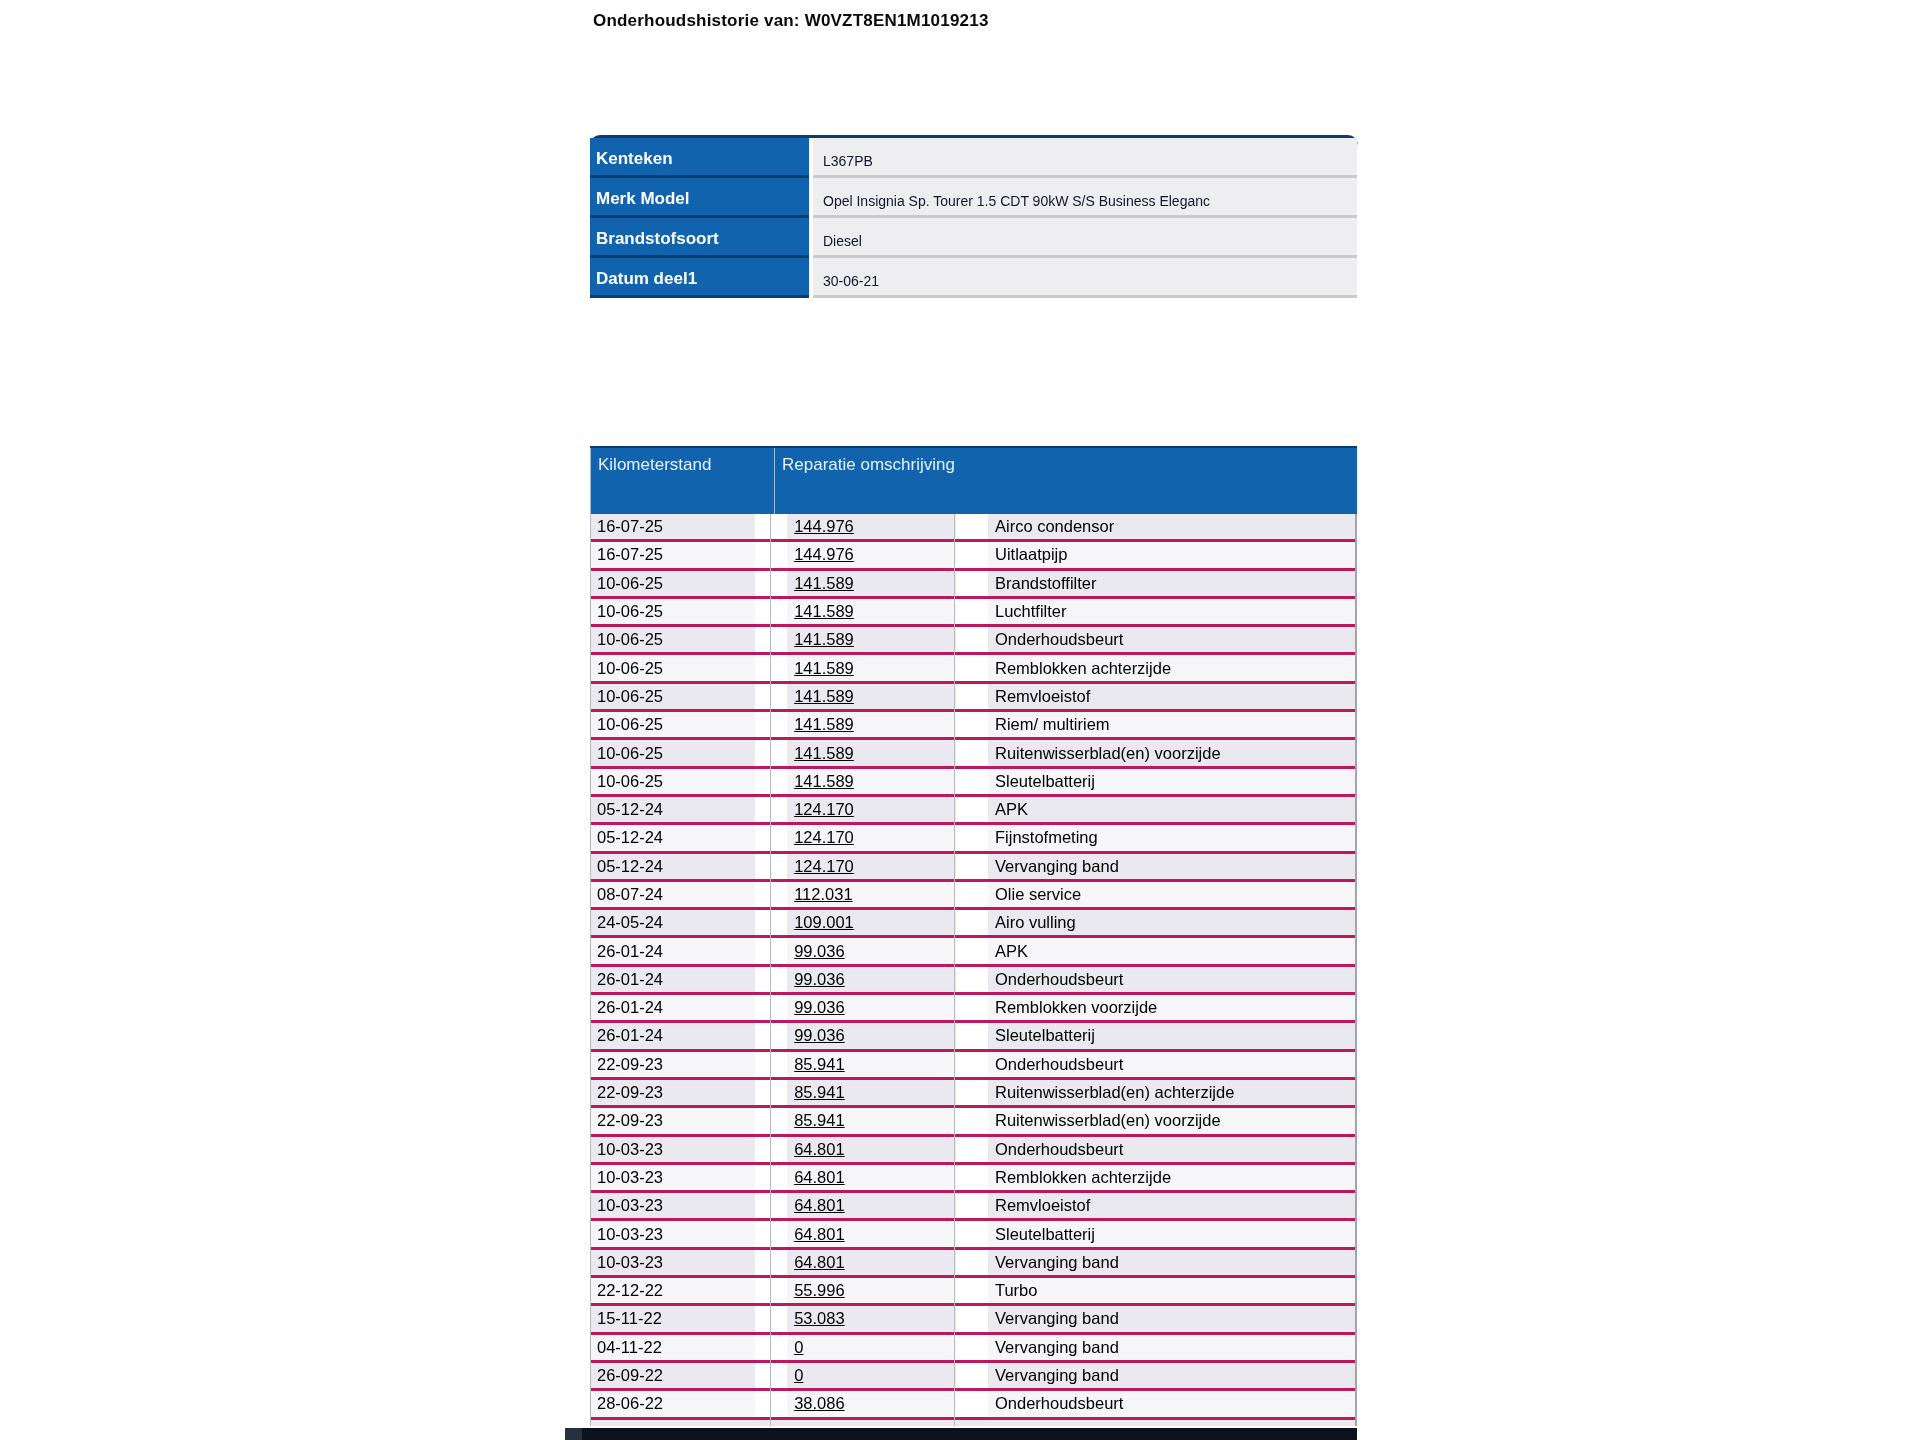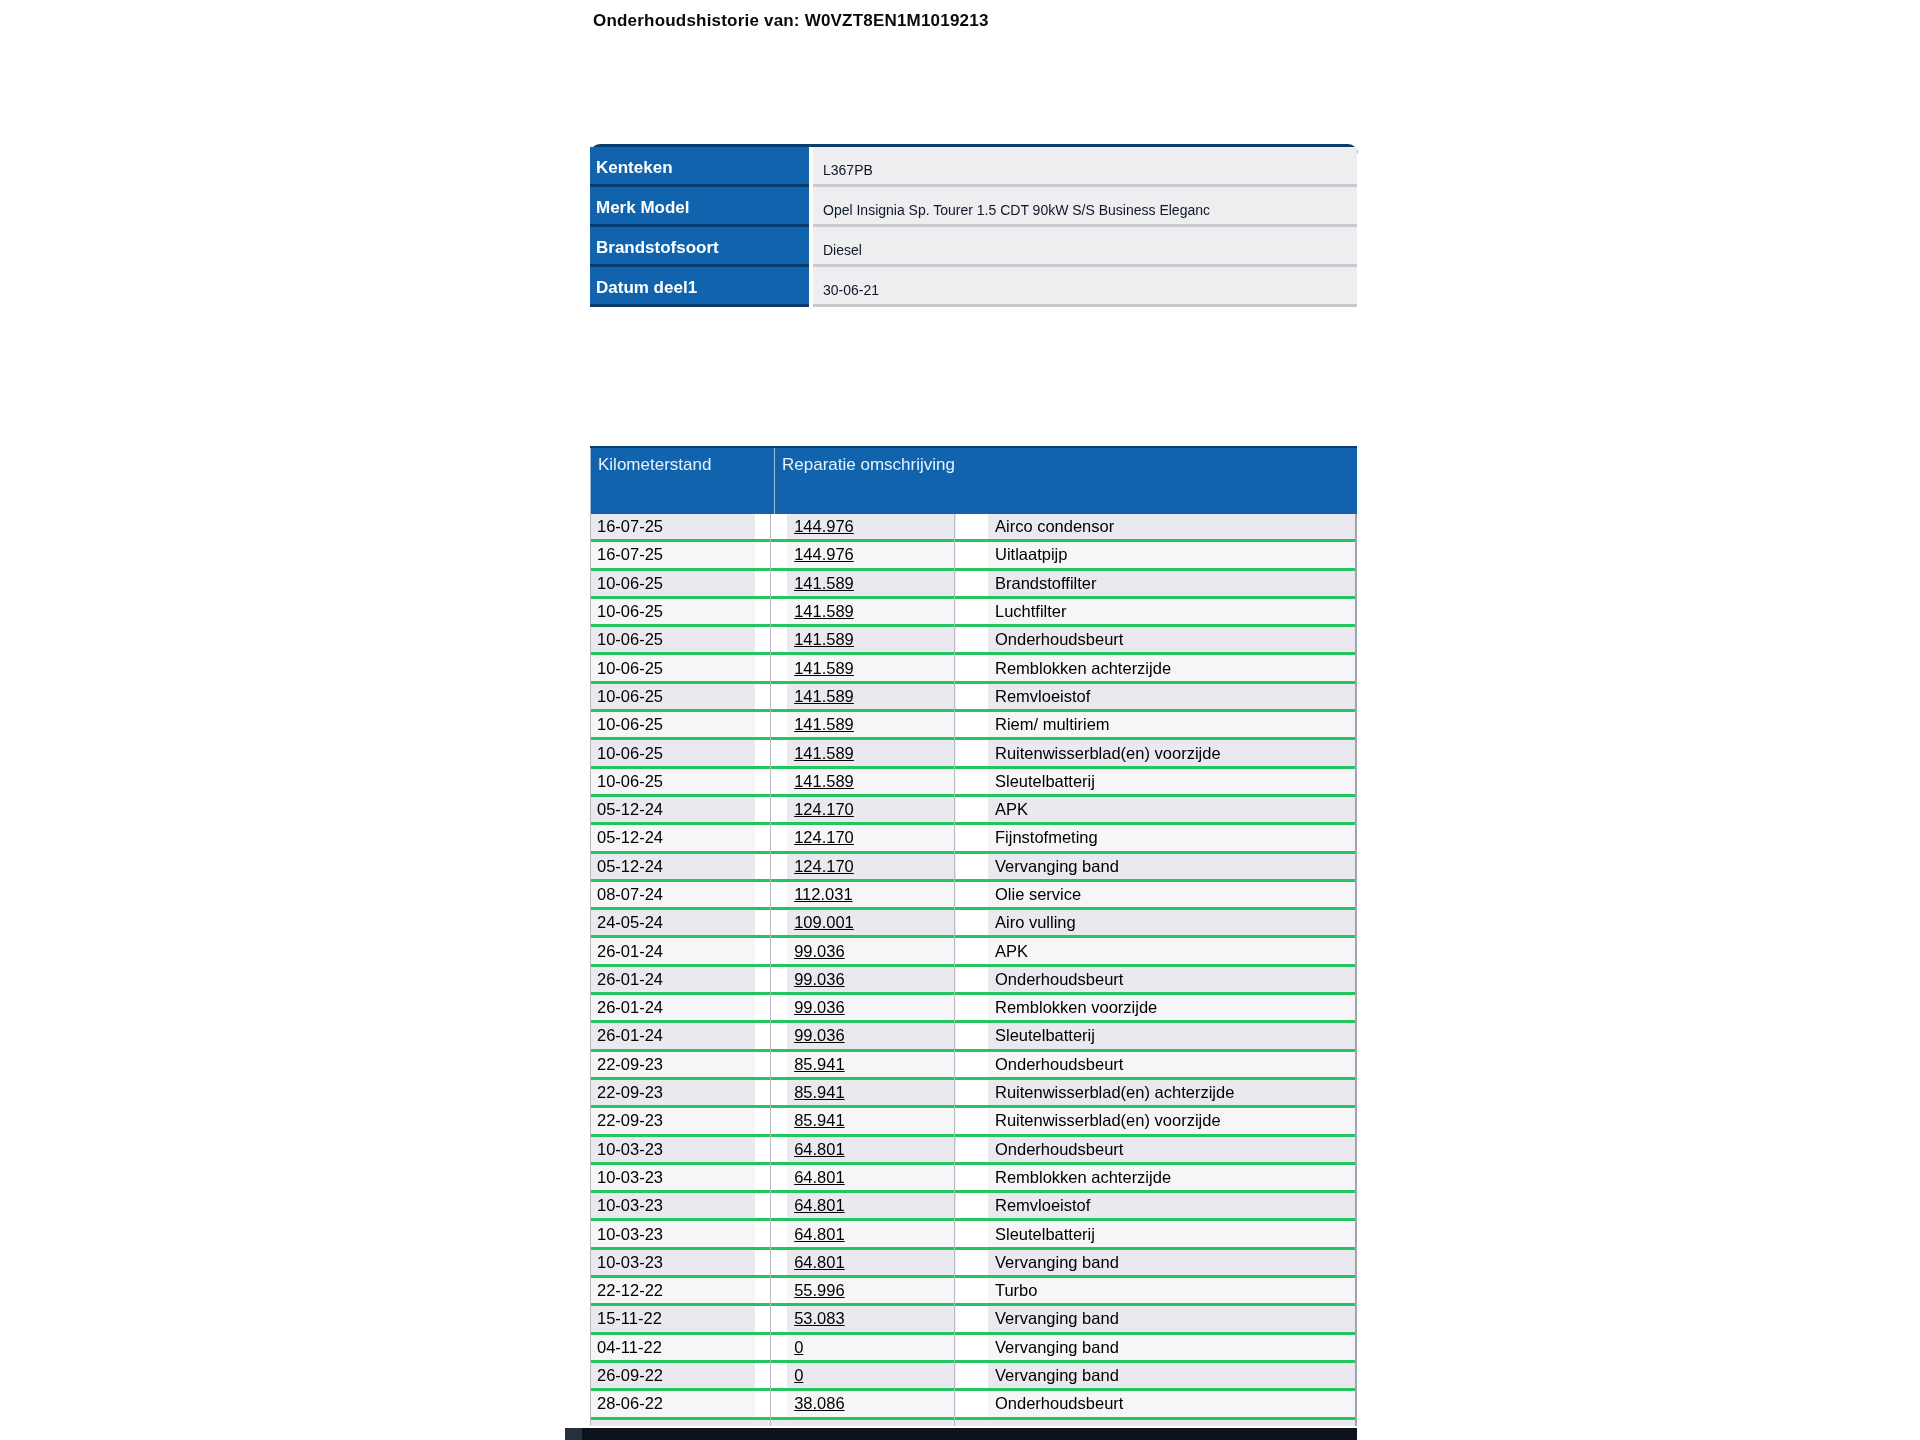--- a/index.html
+++ b/index.html
@@ -24,21 +24,21 @@
     position:absolute;
     left:593px; top:11px;
     font-size:17px;
     font-weight:bold;
     color:#0a0a0a;
     letter-spacing:0.2px;
   }
   
   .info-table{
     position:absolute;
-    left:590px; top:144px;
+    left:590px; top:135px;
     width:768px;
     border-top:3px solid var(--navy);
     border-radius:10px;
   }
   .info-row{display:flex;height:40px;}
   .info-label{
     width:219px;
     background:var(--blue);
     border-bottom:3px solid var(--navy);
     color:#ffffff;
@@ -80,21 +80,21 @@
     white-space:nowrap;
   }
   .hcell.h2,.hcell.h3{border-left:1px solid #9dbfde;}
   .h1{width:180px;}
   .h2{width:184px;}
   .h3{width:403px;}
   .rep-body{position:relative;width:767px;background:#fff;}
   .r-row{
     display:flex;
     height:28.3px;
-    border-bottom:3px solid #22c55e;
+    border-bottom:3px solid #be185d;
     gap:32px;
   }
   .r-row.odd .cell{background:var(--odd);}
   .r-row.even .cell{background:var(--even);}
   .cell{
     font-size:16.5px;
     color:#000;
     display:flex;
     align-items:center;
     padding-left:7px;

